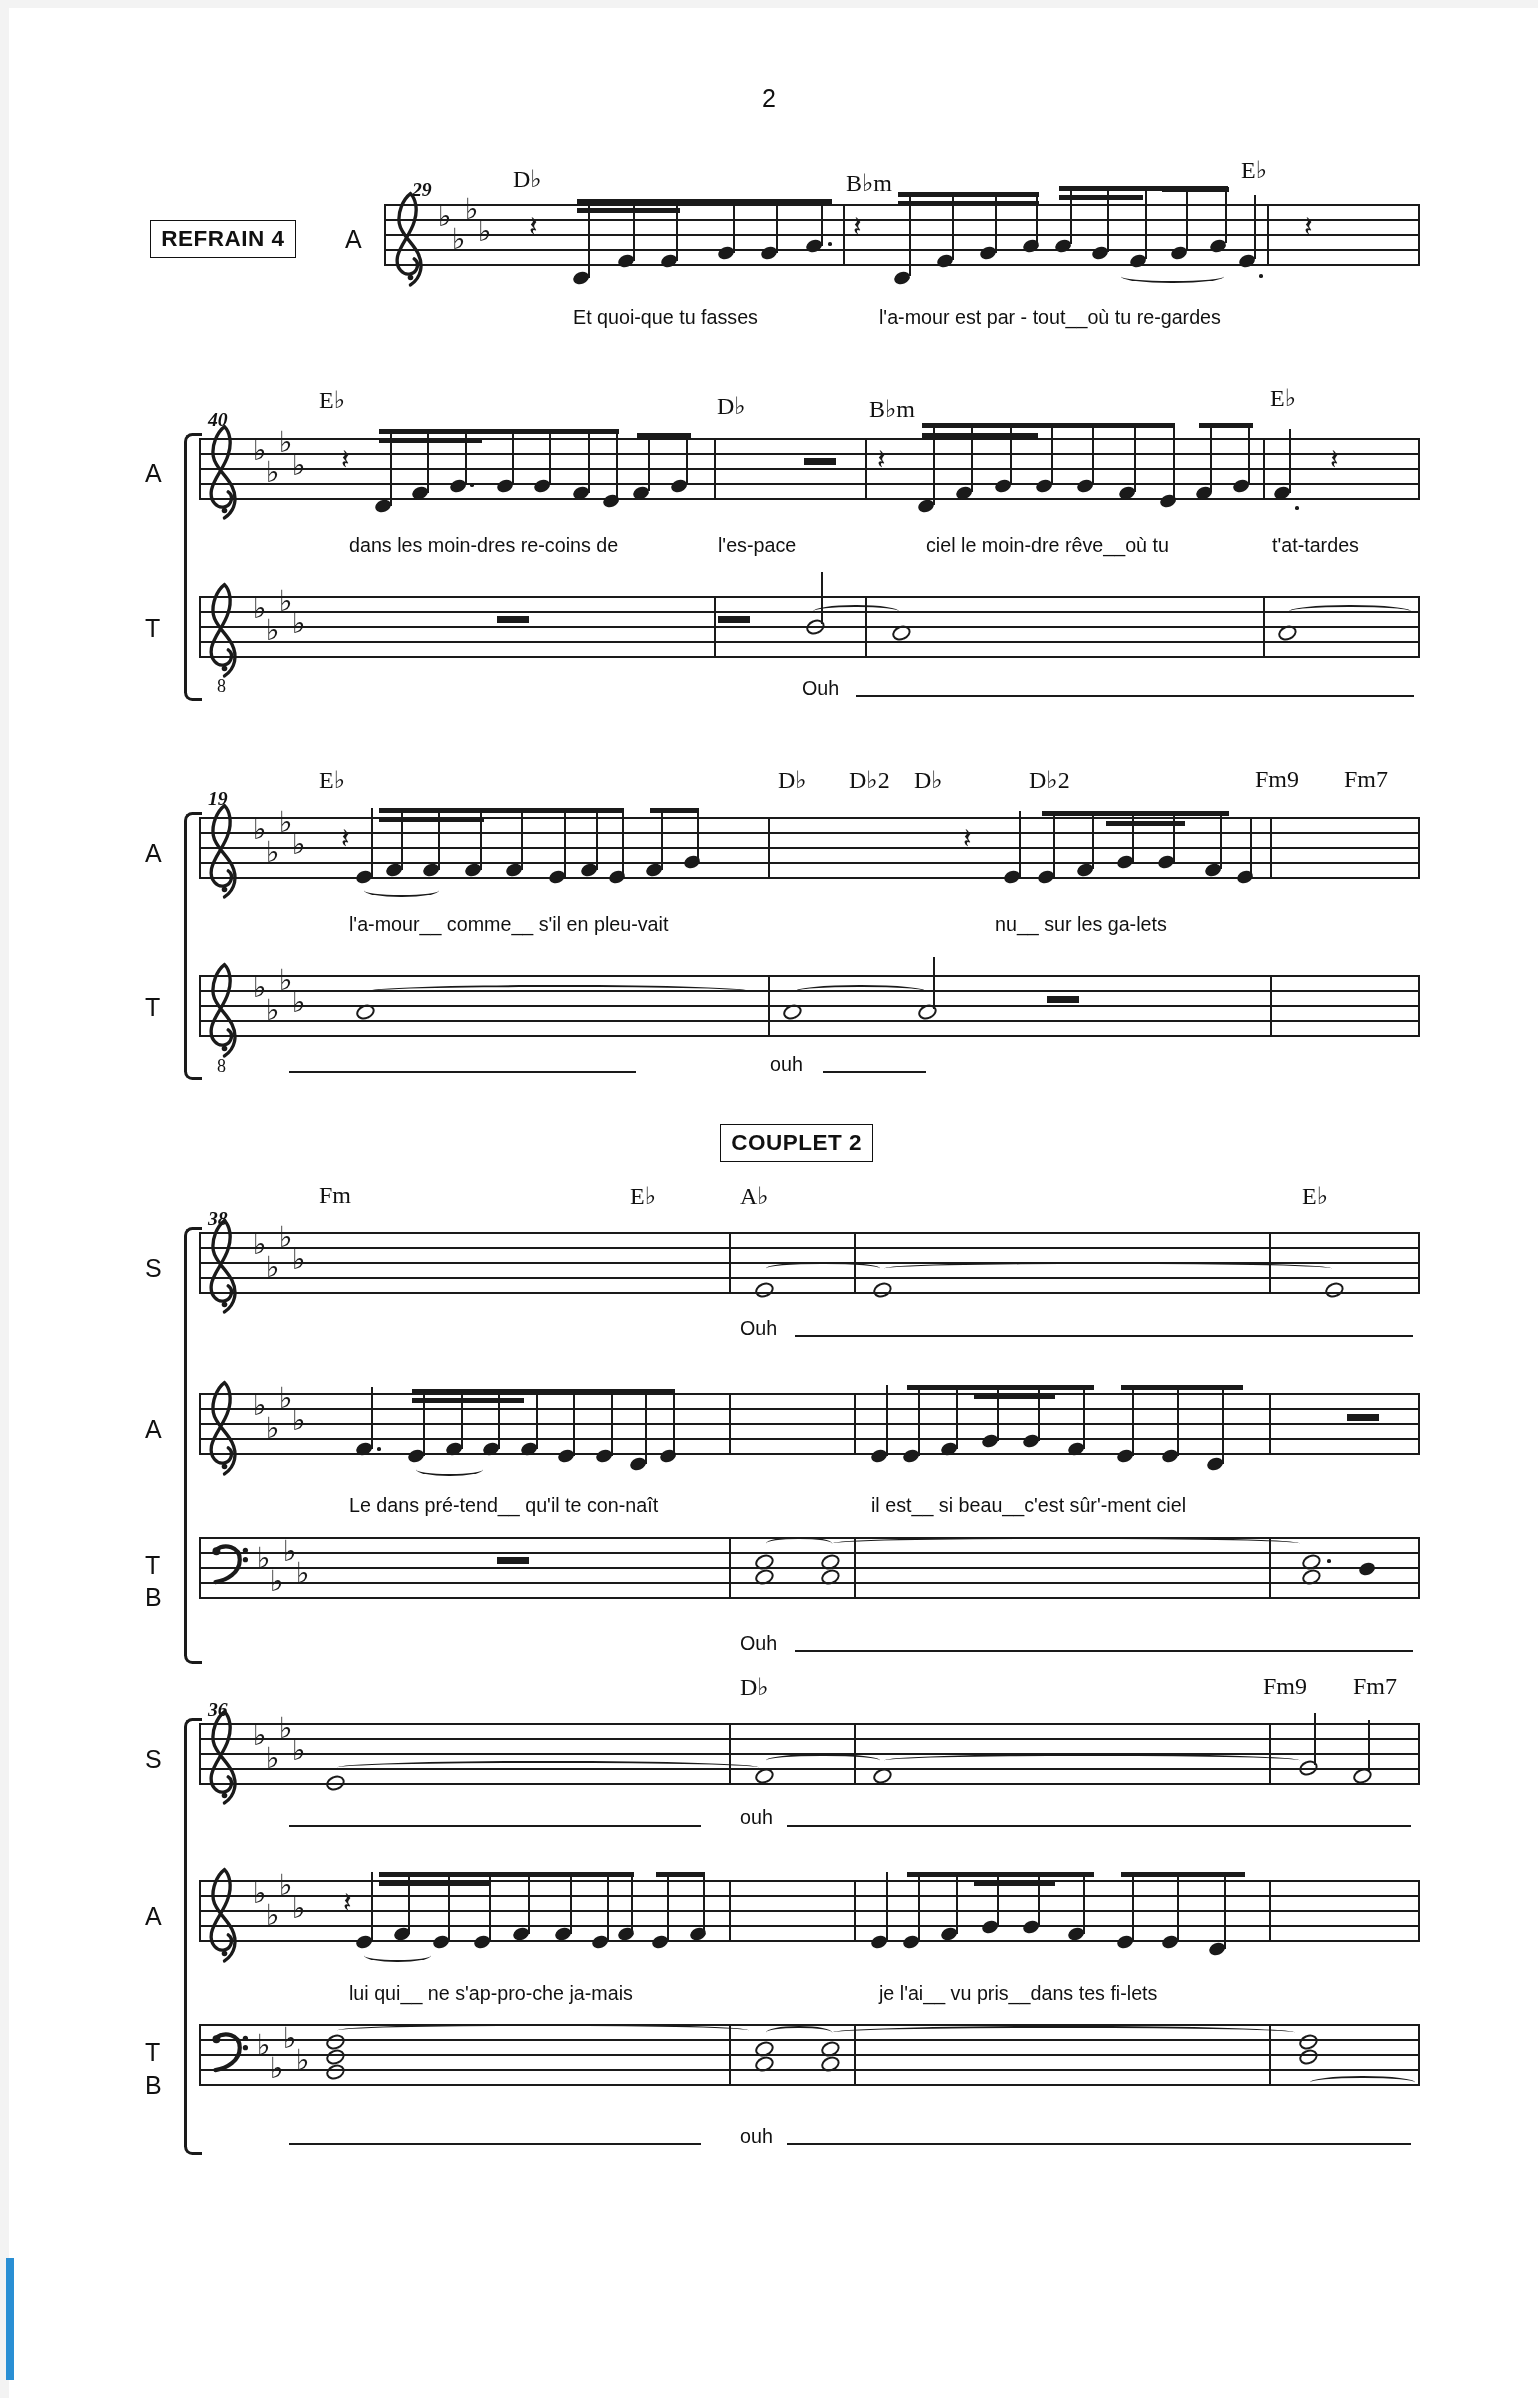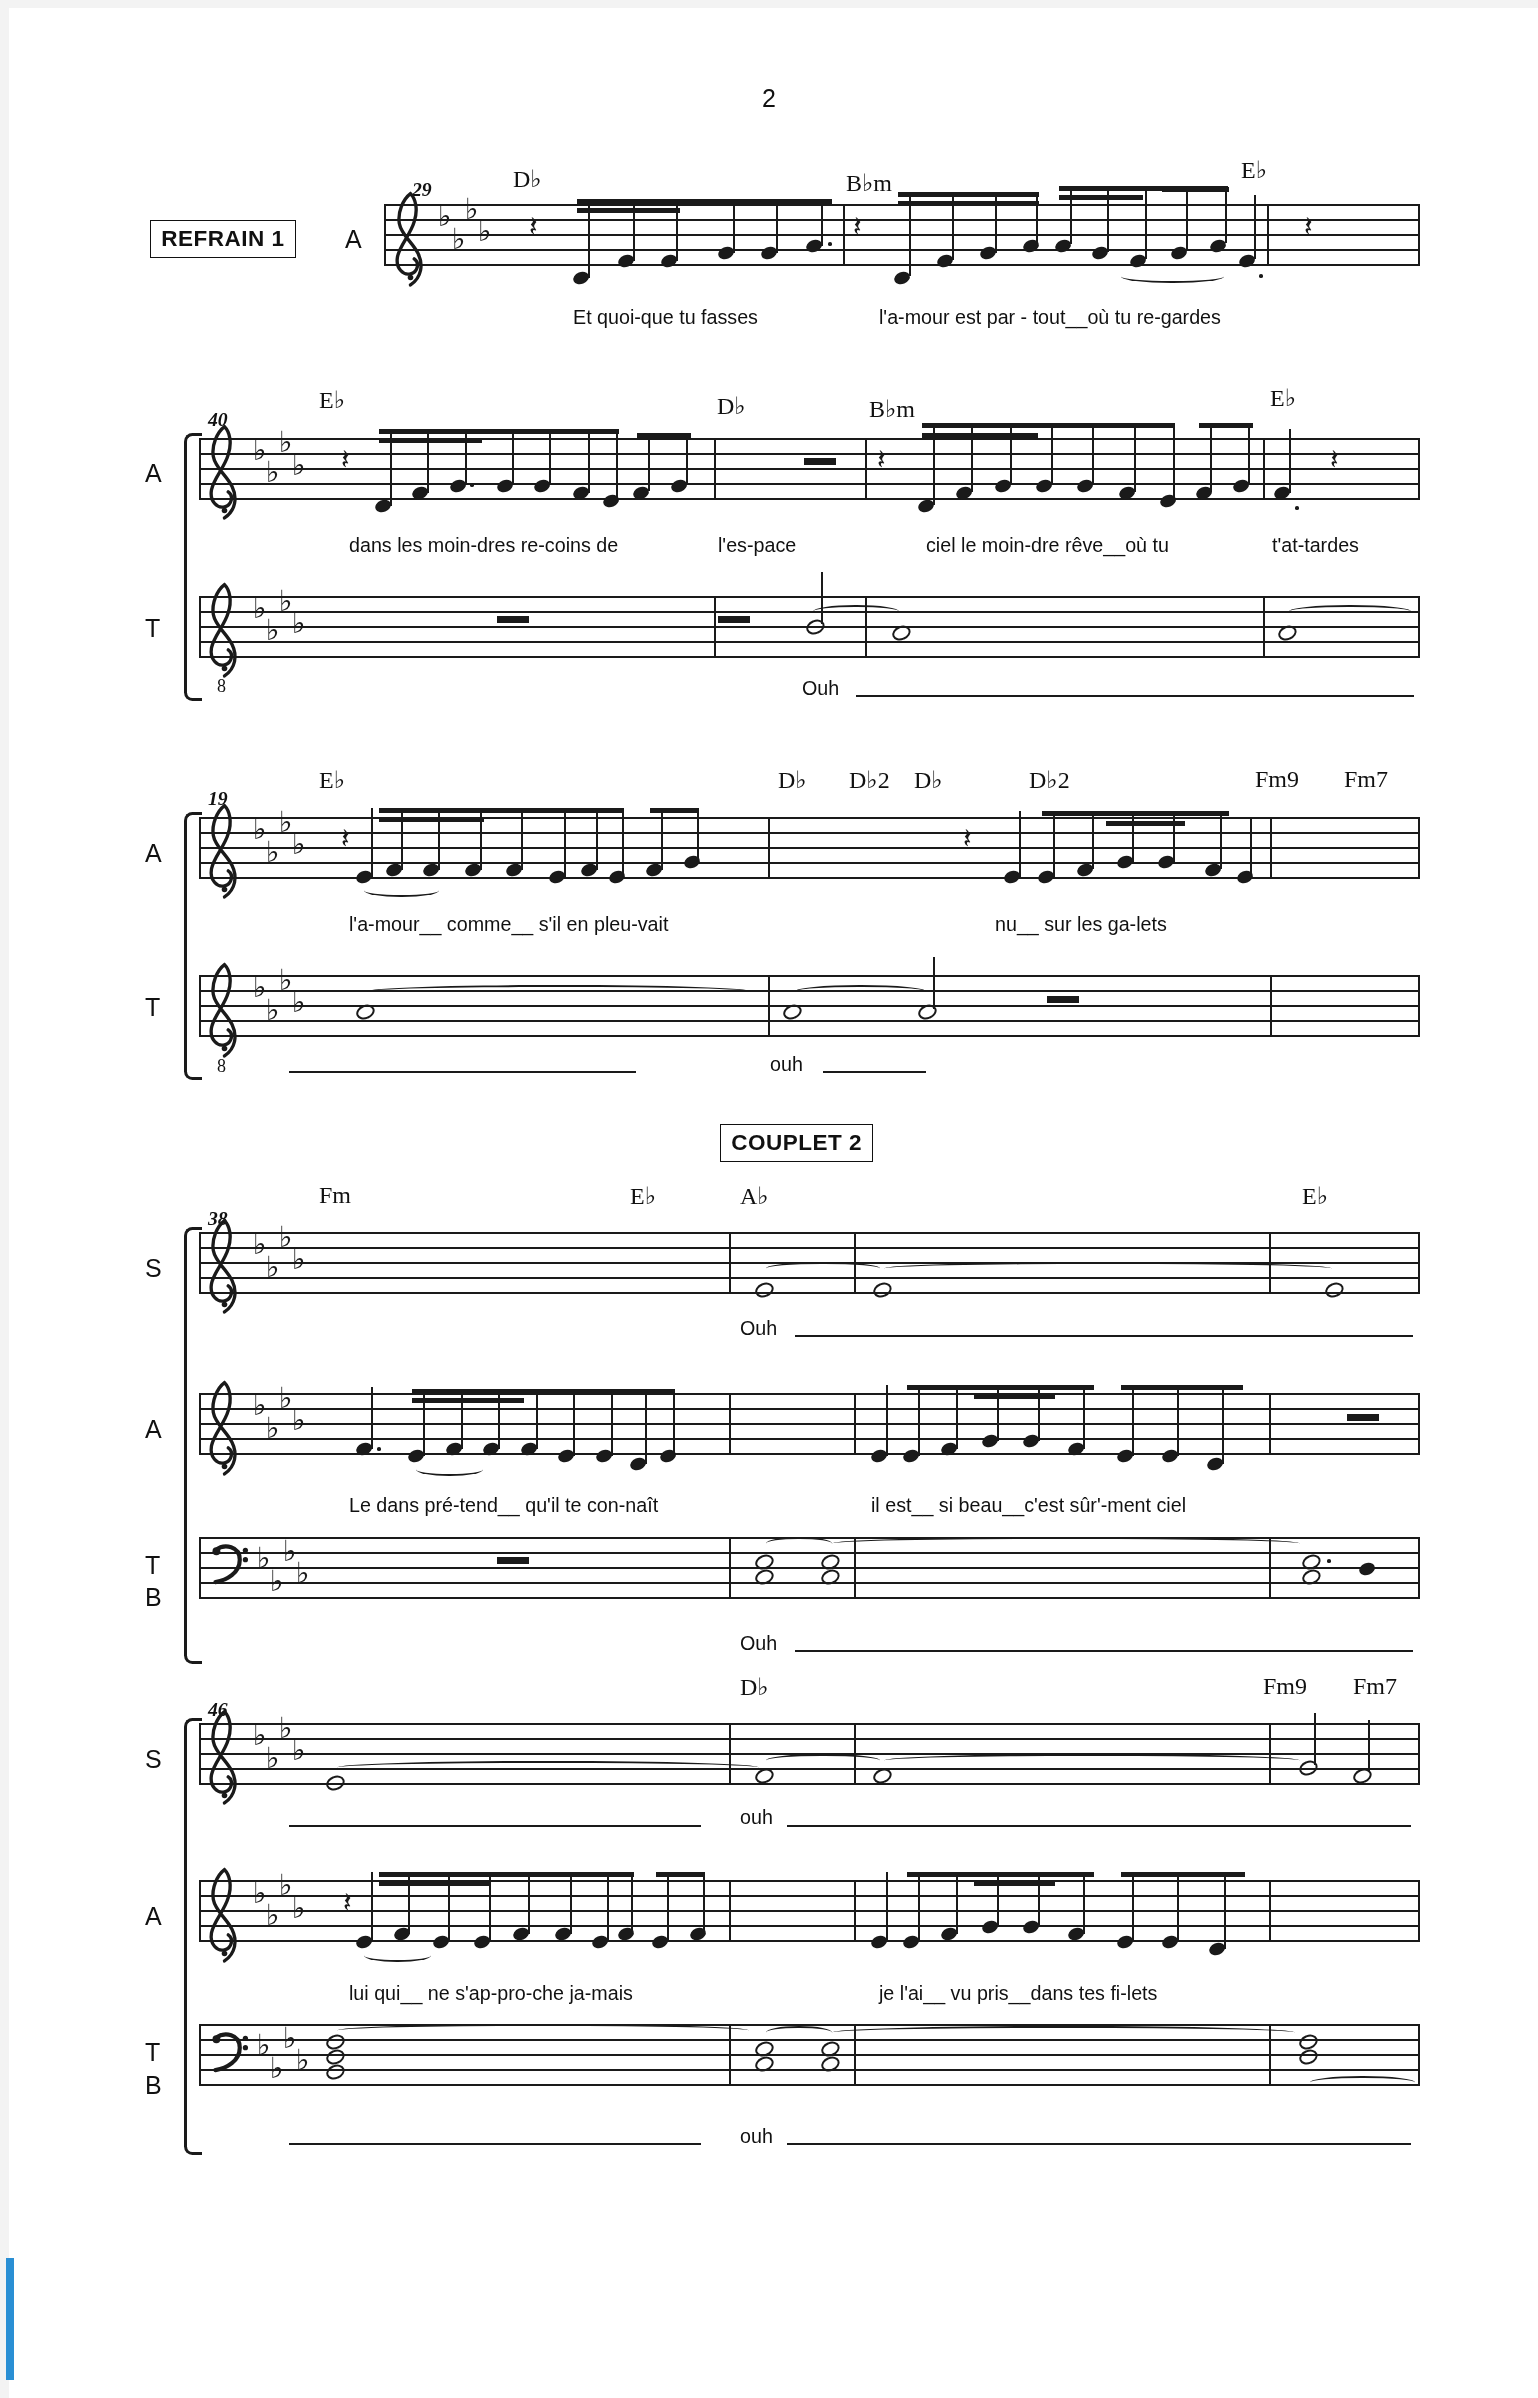--- a/index.html
+++ b/index.html
@@ -202,21 +202,21 @@
 <div id="page">
 
   <div class="scan-edge-left"></div>
   <div class="scan-edge-top"></div>
   <div class="blue-mark"></div>
 
   <div class="page-number">2</div>
 
   <div class="system" style="left:0;top:0;width:1538px;height:337px;">
 
-    <div class="section-box" style="left:150px;top:220px;">REFRAIN 1</div>
+    <div class="section-box" style="left:150px;top:220px;">REFRAIN 4</div>
 
     <div class="measure-num" style="left:412px;top:178px;">29</div>
     <div class="voice-label" style="left:345px;top:225px;">A</div>
 
     <div class="stave" style="left:384px;top:204px;width:1035px;height:62px;">
       <div class="line" style="top:0px;"></div>
       <div class="line" style="top:15px;"></div>
       <div class="line" style="top:30px;"></div>
       <div class="line" style="top:45px;"></div>
       <div class="line" style="top:60px;"></div>
@@ -707,21 +707,21 @@
     <div class="flagdot" style="left:1327px;top:1559px;"></div>
     <div class="note" style="left:1359px;top:1563px;"></div>
     <div class="tie" style="left:832px;top:1537px;width:468px;"></div>
 
     <div class="lyric" style="left:740px;top:1632px;">Ouh</div>
     <div class="lyric-line" style="left:795px;top:1650px;width:618px;"></div>
   </div>
 
   <div class="system" style="left:0;top:0;width:1538px;height:562px;">
 
-    <div class="measure-num" style="left:208px;top:1698px;">46</div>
+    <div class="measure-num" style="left:208px;top:1698px;">36</div>
     <div class="brace" style="left:184px;top:1718px;height:431px;"></div>
 
     <div class="voice-label" style="left:145px;top:1745px;">S</div>
     <div class="voice-label" style="left:145px;top:1902px;">A</div>
     <div class="voice-label" style="left:145px;top:2038px;">T</div>
     <div class="voice-label" style="left:145px;top:2071px;">B</div>
 
     <div class="stave" style="left:199px;top:1723px;width:1221px;height:62px;">
       <div class="line" style="top:0px;"></div>
       <div class="line" style="top:15px;"></div>

